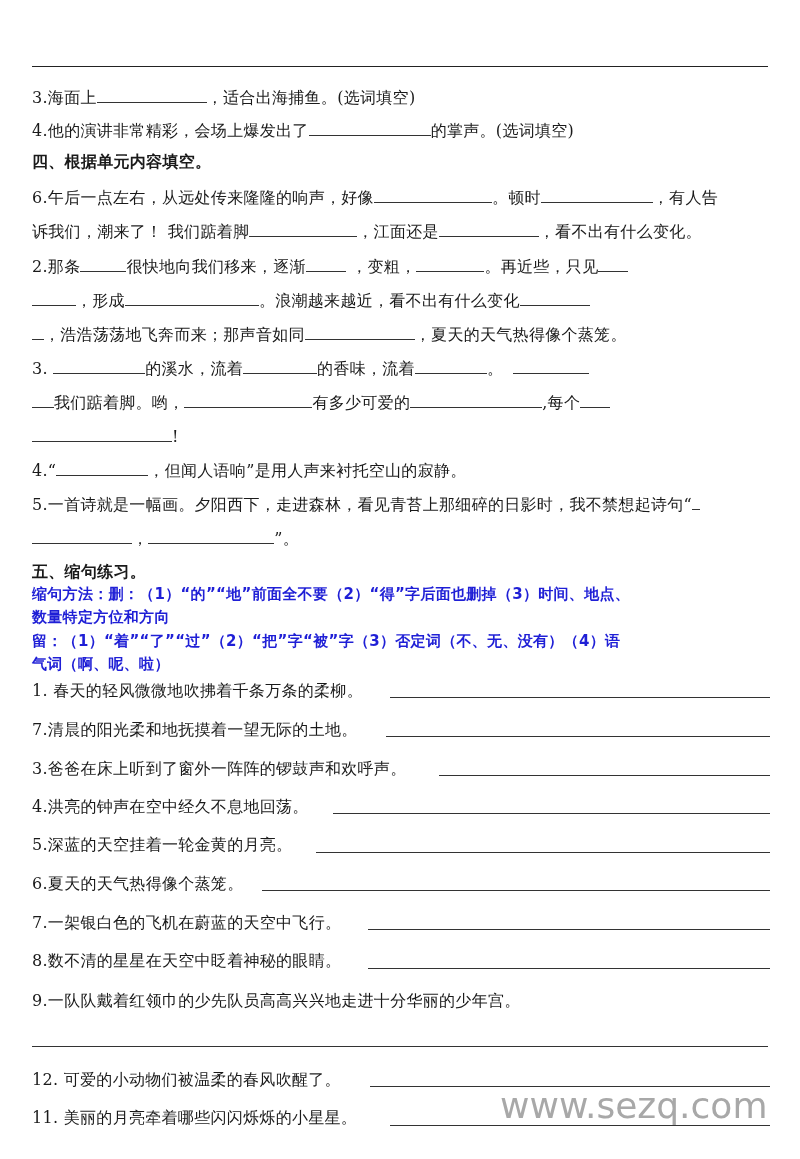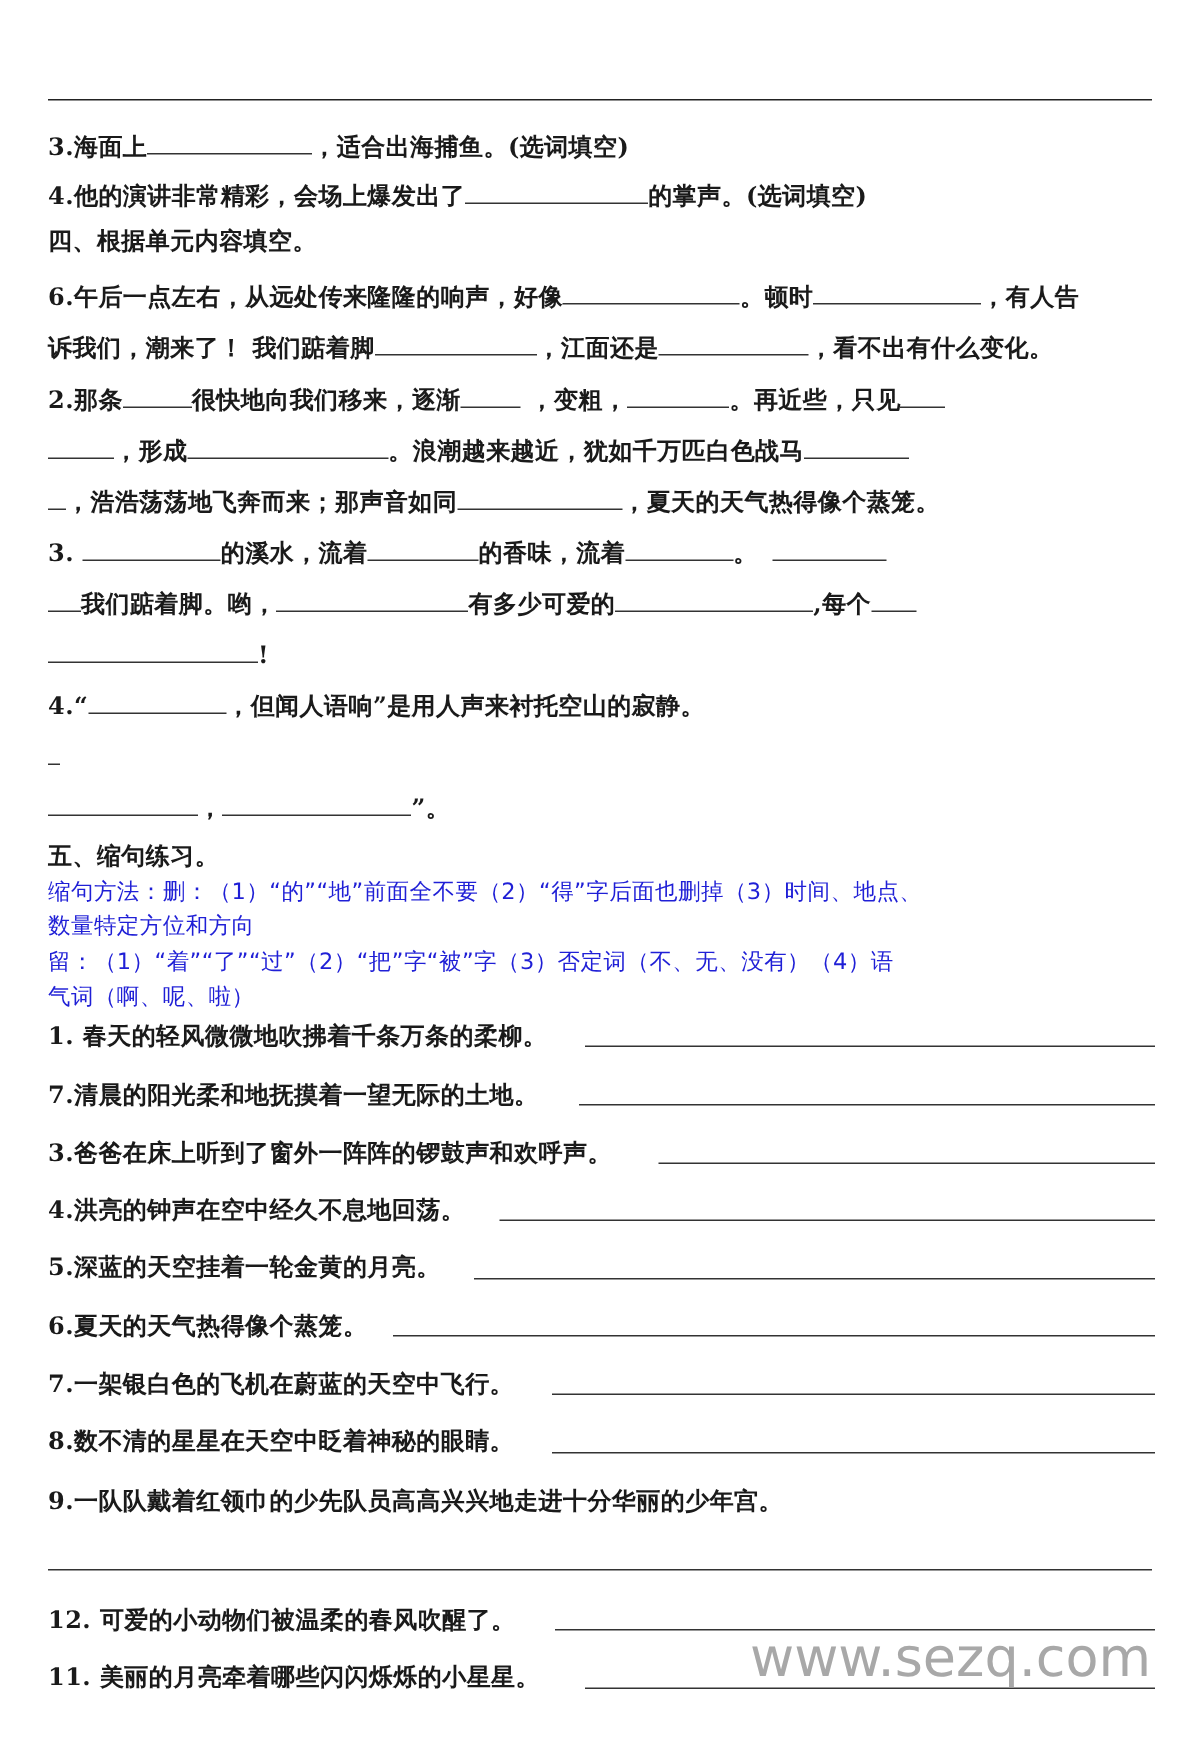--- a/index.html
+++ b/index.html
@@ -2,24 +2,24 @@
 <html><head>
 <meta charset="utf-8">
 <style>
   html, body { margin: 0; padding: 0; background: #ffffff; }
   body {
     width: 800px; height: 1159px; position: relative; overflow: hidden;
     font-family: "DejaVu Serif", "Liberation Serif", serif;
     color: #1a1a1a;
   }
   .topline { position: absolute; left: 32px; top: 66px; width: 736px; border-top: 1.5px solid #222; }
-  .line { position: absolute; left: 32px; font-size: 16px; line-height: 20px; white-space: nowrap; letter-spacing: 0.3px; font-weight: bold; }
+  .line { position: absolute; left: 32px; font-size: 16px; line-height: 20px; white-space: nowrap; letter-spacing: 0.3px; }
   .blank { display: inline-block; border-bottom: 1.3px solid #333; height: 16px; vertical-align: baseline; }
   .h { font-family: Liberation Serif, serif; font-weight: bold; font-size: 16px; }
-  .blue { color: #1f1fd6; font-family: "DejaVu Sans", "Liberation Sans", sans-serif; font-weight: normal; font-size: 15px; }
+  .blue { color: #1f1fd6; font-family: "DejaVu Sans", "Liberation Sans", sans-serif; font-weight: bold; font-size: 15px; }
   .ans { position: absolute; border-bottom: 1.5px solid #333; height: 0; }
   .watermark { position: absolute; left: 500px; top: 1085px; font-family: "DejaVu Sans", "Liberation Sans", sans-serif; font-size: 36px; color: #a8a8a8; letter-spacing: 0px; }
 </style>
 </head>
 <body>
 
 <div class="topline"></div>
 
 <div class="line" style="top:86px">
   <span>3.海面上</span><span class="blank" style="width:110px"></span><span>，适合出海捕鱼。(选词填空)</span>
@@ -34,42 +34,42 @@
   <span>6.午后一点左右，从远处传来隆隆的响声，好像</span><span class="blank" style="width:118px"></span><span>。顿时</span><span class="blank" style="width:112px"></span><span>，有人告</span>
 </div>
 <div class="line" style="top:220px">
   <span>诉我们，潮来了！ 我们踮着脚</span><span class="blank" style="width:108px"></span><span>，江面还是</span><span class="blank" style="width:100px"></span><span>，看不出有什么变化。</span>
 </div>
 
 <div class="line" style="top:255px">
   <span>2.那条</span><span class="blank" style="width:46px"></span><span>很快地向我们移来，逐渐</span><span class="blank" style="width:40px"></span><span> ，变粗，</span><span class="blank" style="width:68px"></span><span>。再近些，只见</span><span class="blank" style="width:30px"></span>
 </div>
 <div class="line" style="top:289px">
-  <span class="blank" style="width:44px"></span><span>，形成</span><span class="blank" style="width:134px"></span><span>。浪潮越来越近，犹如千万匹白色战马</span><span class="blank" style="width:70px"></span>
+  <span class="blank" style="width:44px"></span><span>，形成</span><span class="blank" style="width:134px"></span><span>。浪潮越来越近，看不出有什么变化</span><span class="blank" style="width:70px"></span>
 </div>
 <div class="line" style="top:323px">
   <span class="blank" style="width:12px"></span><span>，浩浩荡荡地飞奔而来；那声音如同</span><span class="blank" style="width:110px"></span><span>，夏天的天气热得像个蒸笼。</span>
 </div>
 
 <div class="line" style="top:357px">
   <span>3.  </span><span class="blank" style="width:92px"></span><span>的溪水，流着</span><span class="blank" style="width:74px"></span><span>的香味，流着</span><span class="blank" style="width:72px"></span><span>。</span><span class="blank" style="width:76px;margin-left:10px"></span>
 </div>
 <div class="line" style="top:391px">
   <span class="blank" style="width:22px"></span><span>我们踮着脚。哟，</span><span class="blank" style="width:128px"></span><span>有多少可爱的</span><span class="blank" style="width:132px"></span><span>,每个</span><span class="blank" style="width:30px"></span>
 </div>
 <div class="line" style="top:425px">
   <span class="blank" style="width:140px"></span><span>!</span>
 </div>
 
 <div class="line" style="top:459px">
   <span>4.“</span><span class="blank" style="width:92px"></span><span>，但闻人语响”是用人声来衬托空山的寂静。</span>
 </div>
 
 <div class="line" style="top:493px">
-  <span class="blank" style="width:8px"></span>
+  <span>5.一首诗就是一幅画。夕阳西下，走进森林，看见青苔上那细碎的日影时，我不禁想起诗句“</span><span class="blank" style="width:8px"></span>
 </div>
 <div class="line" style="top:527px">
   <span class="blank" style="width:100px"></span><span>，</span><span class="blank" style="width:126px"></span><span>”。</span>
 </div>
 
 <div class="line h" style="top:562px">五、缩句练习。</div>
 <div class="line blue" style="top:584px">缩句方法：删：（1）“的”“地”前面全不要（2）“得”字后面也删掉（3）时间、地点、</div>
 <div class="line blue" style="top:607px">数量特定方位和方向</div>
 <div class="line blue" style="top:631px">留：（1）“着”“了”“过”（2）“把”字“被”字（3）否定词（不、无、没有）（4）语</div>
 <div class="line blue" style="top:654px">气词（啊、呢、啦）</div>

